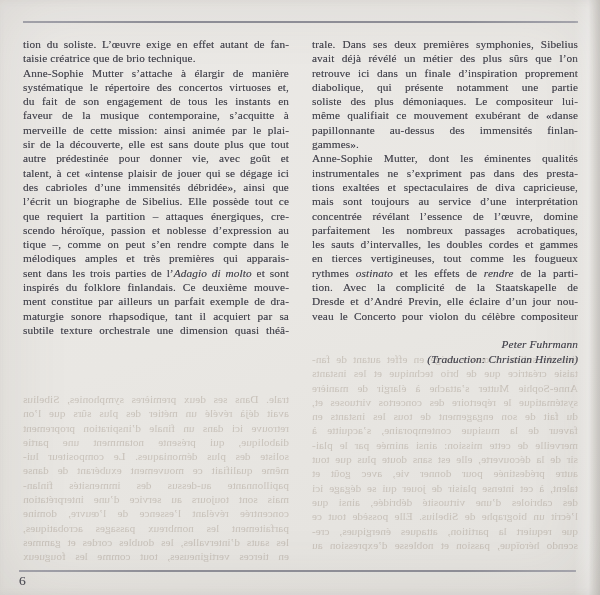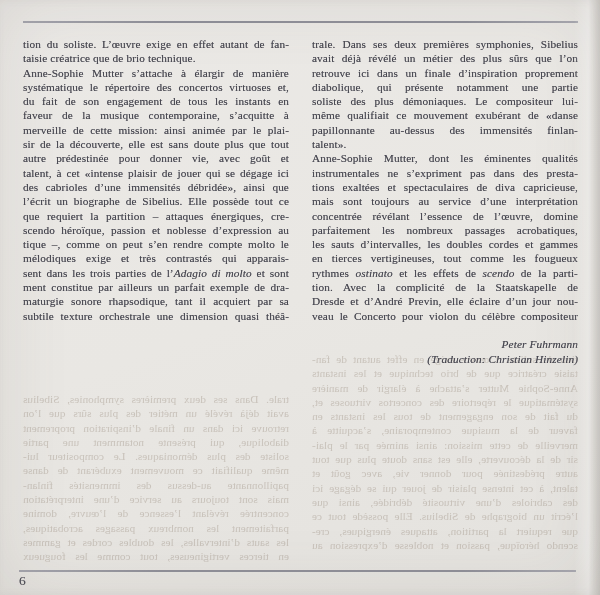--- a/index.html
+++ b/index.html
@@ -90,45 +90,46 @@
       <div class="line just">du fait de son engagement de tous les instants en</div>
       <div class="line just">faveur de la musique contemporaine, s’acquitte à</div>
       <div class="line just">merveille de cette mission: ainsi animée par le plai-</div>
       <div class="line just">sir de la découverte, elle est sans doute plus que tout</div>
       <div class="line just">autre prédestinée pour donner vie, avec goût et</div>
       <div class="line just">talent, à cet «intense plaisir de jouer qui se dégage ici</div>
       <div class="line just">des cabrioles d’une immensités débridée», ainsi que</div>
       <div class="line just">l’écrit un biographe de Sibelius. Elle possède tout ce</div>
       <div class="line just">que requiert la partition – attaques énergiques, cre-</div>
       <div class="line just">scendo héroïque, passion et noblesse d’expression au</div>
-      <div class="line just">tique –, comme on peut s’en rendre compte molto le</div>
-      <div class="line just">mélodiques exige et très contrastés qui apparais-</div>
+      <div class="line just">tique –, comme on peut s’en rendre compte dans le</div>
+      <div class="line just">mélodiques amples et très premières qui apparais-</div>
       <div class="line just">sent dans les trois parties de l’<i>Adagio di molto</i> et sont</div>
+      <div class="line just">inspirés du folklore finlandais. Ce deuxième mouve-</div>
       <div class="line just">ment constitue par ailleurs un parfait exemple de dra-</div>
       <div class="line just">maturgie sonore rhapsodique, tant il acquiert par sa</div>
       <div class="line just">subtile texture orchestrale une dimension quasi théâ-</div>
     </div>
   <div class="col col-right">
       <div class="line just">trale. Dans ses deux premières symphonies, Sibelius</div>
       <div class="line just">avait déjà révélé un métier des plus sûrs que l’on</div>
       <div class="line just">retrouve ici dans un finale d’inspiration proprement</div>
       <div class="line just">diabolique, qui présente notamment une partie</div>
       <div class="line just">soliste des plus démoniaques. Le compositeur lui-</div>
       <div class="line just">même qualifiait ce mouvement exubérant de «danse</div>
       <div class="line just">papillonnante au-dessus des immensités finlan-</div>
-      <div class="line">talent».</div>
+      <div class="line">gammes».</div>
       <div class="line just">Anne-Sophie Mutter, dont les éminentes qualités</div>
       <div class="line just">instrumentales ne s’expriment pas dans des presta-</div>
       <div class="line just">tions exaltées et spectaculaires de diva capricieuse,</div>
       <div class="line just">mais sont toujours au service d’une interprétation</div>
       <div class="line just">concentrée révélant l’essence de l’œuvre, domine</div>
       <div class="line just">parfaitement les nombreux passages acrobatiques,</div>
       <div class="line just">les sauts d’intervalles, les doubles cordes et gammes</div>
       <div class="line just">en tierces vertigineuses, tout comme les fougueux</div>
-      <div class="line just">rythmes <i>ostinato</i> et les effets de <i>scendo</i> de la parti-</div>
+      <div class="line just">rythmes <i>ostinato</i> et les effets de <i>rendre</i> de la parti-</div>
       <div class="line just">tion. Avec la complicité de la Staatskapelle de</div>
       <div class="line just">Dresde et d’André Previn, elle éclaire d’un jour nou-</div>
       <div class="line just">veau le Concerto pour violon du célèbre compositeur</div>
       <div class="line">&nbsp;</div>
       <div class="line right italic">Peter Fuhrmann</div>
       <div class="line right italic">(Traduction: Christian Hinzelin)</div>
     </div>
 
   <div class="rule rule-bottom"></div>
   <div class="page-number">6</div>

